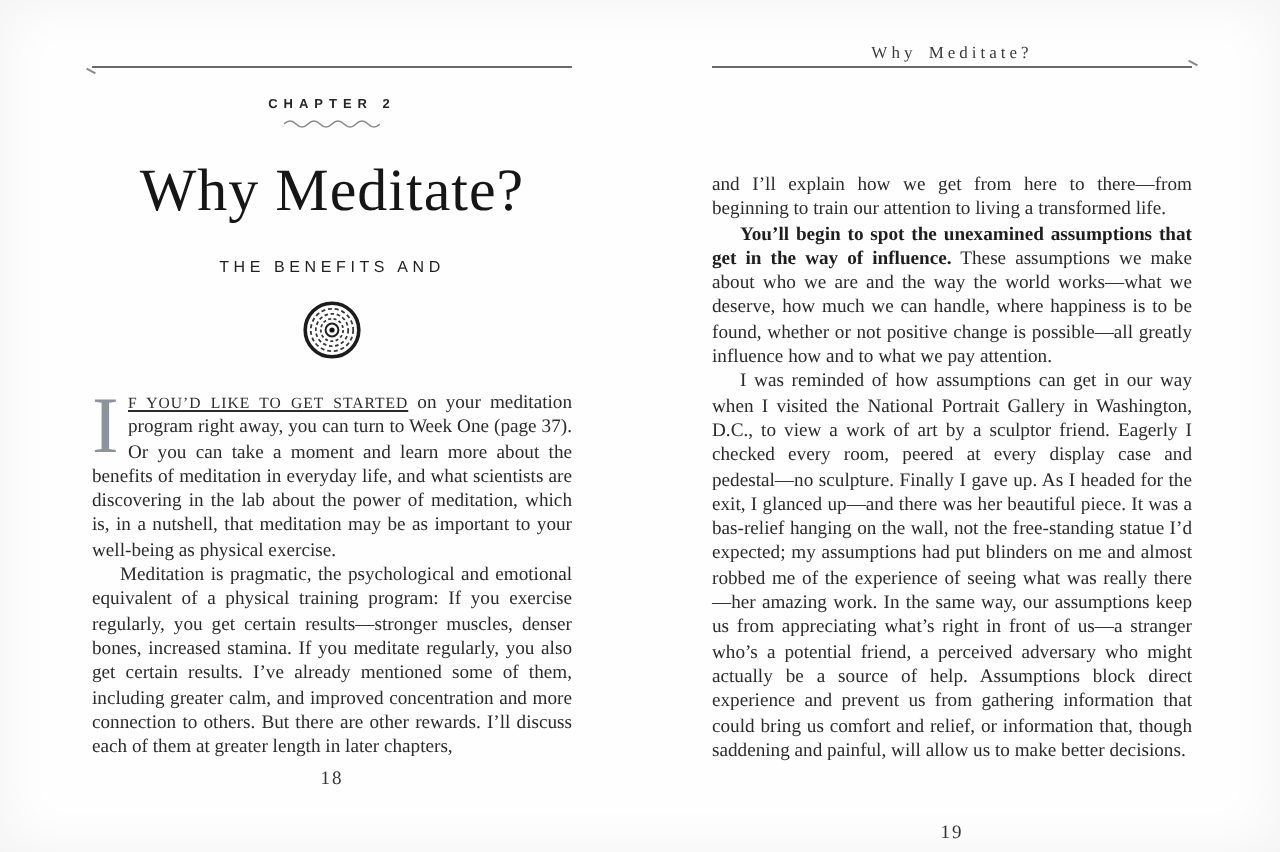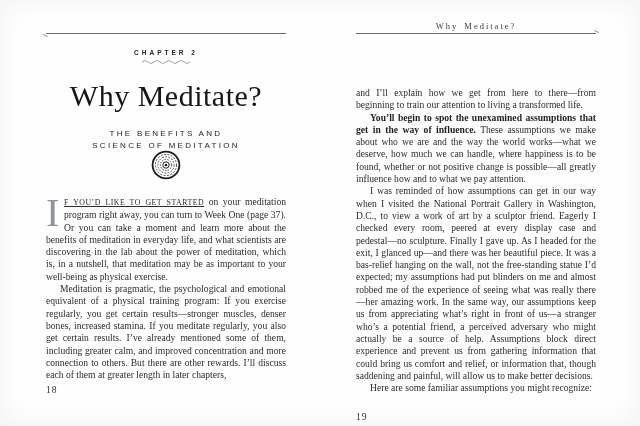--- a/index.html
+++ b/index.html
@@ -47,21 +47,21 @@
   }
   .smallcaps{font-size:7.8px;letter-spacing:0.5px;text-decoration:underline;}
   .lead-bold{font-weight:bold;color:#1e1e1e;}
   .assumption{font-style:italic;margin:4.5px 0 0 30px !important;text-align:left;}
   
   .running-header{
     position:absolute;top:21px;left:356px;width:240px;text-align:center;
     font-size:8.5px;letter-spacing:2px;word-spacing:2px;color:#3a3a3a;
   }
   .pagenum{
-    position:absolute;width:240px;font-size:9.5px;
+    position:absolute;width:240px;text-align:center;font-size:9.5px;
     letter-spacing:1px;color:#333;
   }
   .pagenum-left{left:46px;top:385px;}
   .pagenum-right{left:356px;top:412px;}
 </style>
 </head>
 <body>
 
 <div class="spread">
 
@@ -73,21 +73,20 @@
     <div class="chapter-label">CHAPTER 2</div>
 
     <svg class="squiggle" width="48" height="5" viewBox="0 0 48 5">
       <path d="M0,3 q3,-3 6,0 t6,0 t6,0 t6,0 t6,0 t6,0 t6,0 t6,0" fill="none" stroke="#8a8a8a" stroke-width="0.8"></path>
     </svg>
 
     <h1 class="chapter-title">Why Meditate?</h1>
 
     <div class="chapter-subtitle">
       <div>THE BENEFITS AND</div>
-      <div>SCIENCE OF MEDITATION</div>
     </div>
 
     <div class="ornament">
       <svg width="32" height="32" viewBox="0 0 32 32">
         <circle cx="16" cy="16" r="13.4" fill="#ffffff" stroke="#1c1c1c" stroke-width="1.8"></circle>
         <circle cx="16" cy="16" r="10.6" fill="none" stroke="#3a3a3a" stroke-width="0.9" stroke-dasharray="2,1.4"></circle>
         <circle cx="16" cy="16" r="8.1" fill="none" stroke="#3a3a3a" stroke-width="0.9" stroke-dasharray="1.8,1.3"></circle>
         <circle cx="16" cy="16" r="5.6" fill="none" stroke="#3a3a3a" stroke-width="0.9" stroke-dasharray="1.5,1.2"></circle>
         <circle cx="16" cy="16" r="3.2" fill="none" stroke="#222222" stroke-width="1"></circle>
         <circle cx="16" cy="16" r="1.3" fill="#111111"></circle>
@@ -110,19 +109,18 @@
     <div class="top-rule rule-right">
       <span class="tick tick-right"></span>
     </div>
 
     <div class="body-col body-right">
       <p>and I’ll explain how we get from here to there—from beginning to train our attention to living a transformed life.</p>
       <p class="indent">
         <span class="lead-bold">You’ll begin to spot the unexamined assumptions that get in the way of influence.</span><span> These assumptions we make about who we are and the way the world works—what we deserve, how much we can handle, where happiness is to be found, whether or not positive change is possible—all greatly influence how and to what we pay attention.</span>
       </p>
       <p class="indent">I was reminded of how assumptions can get in our way when I visited the National Portrait Gallery in Washington, D.C., to view a work of art by a sculptor friend. Eagerly I checked every room, peered at every display case and pedestal—no sculpture. Finally I gave up. As I headed for the exit, I glanced up—and there was her beautiful piece. It was a bas-relief hanging on the wall, not the free-standing statue I’d expected; my assumptions had put blinders on me and almost robbed me of the experience of seeing what was really there—her amazing work. In the same way, our assumptions keep us from appreciating what’s right in front of us—a stranger who’s a potential friend, a perceived adversary who might actually be a source of help. Assumptions block direct experience and prevent us from gathering information that could bring us comfort and relief, or information that, though saddening and painful, will allow us to make better decisions.</p>
-      <p class="indent">Here are some familiar assumptions you might recognize:</p>
     </div>
 
     <div class="pagenum pagenum-right">19</div>
   </div>
 
 </div>
 
 </body></html>

